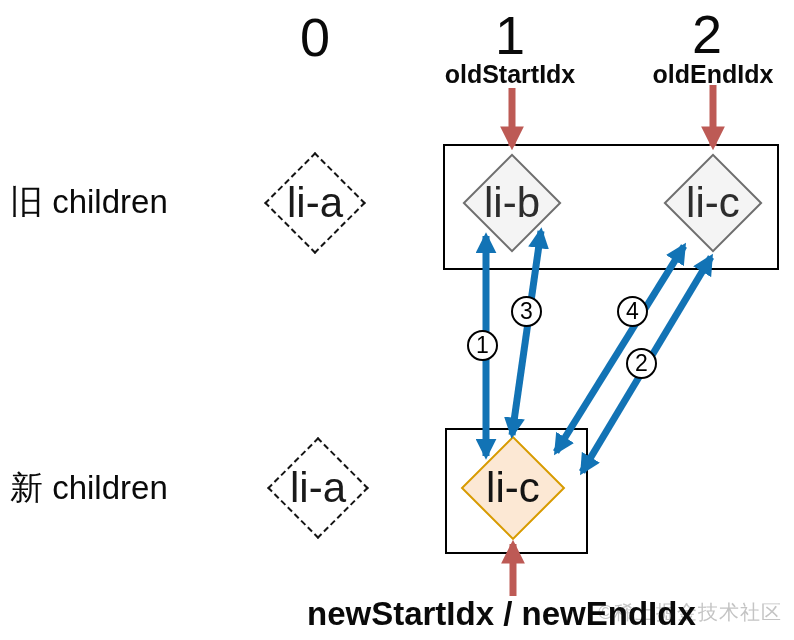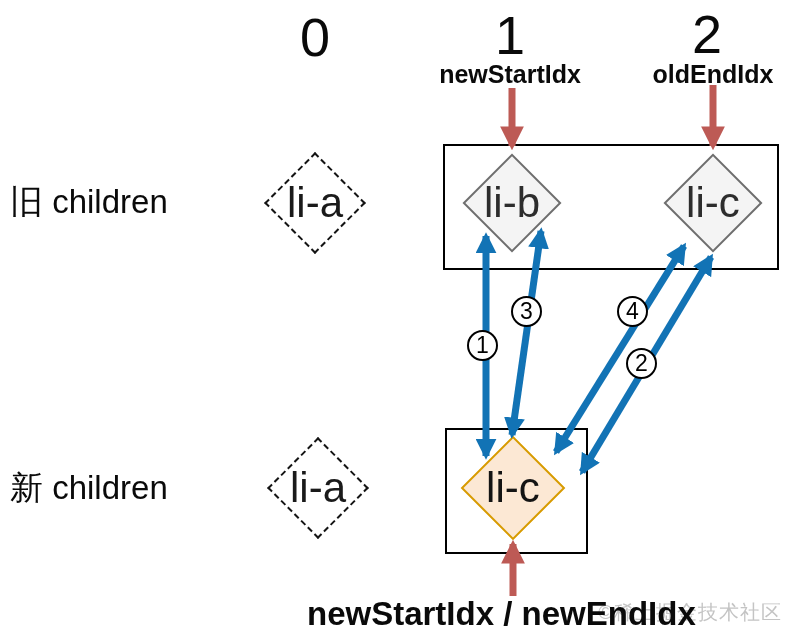--- a/index.html
+++ b/index.html
@@ -56,21 +56,21 @@
 </style>
 </head>
 <body>
 
 <div class="canvas">
 
   <div class="idx-num" style="left:275px;top:10px;">0</div>
   <div class="idx-num" style="left:470px;top:8px;">1</div>
   <div class="idx-num" style="left:667px;top:7px;">2</div>
 
-  <div class="ptr-label" style="left:400px;top:62px;">newStartIdx</div>
+  <div class="ptr-label" style="left:400px;top:62px;">oldStartIdx</div>
   <div class="ptr-label" style="left:603px;top:62px;">oldEndIdx</div>
 
   <div class="row-label" style="top:470px;">新 children</div>
   <div class="row-label" style="top:184px;">旧 children</div>
 
   <div class="box" style="left:443px;top:144px;width:336px;height:126px;"></div>
   <div class="box" style="left:445px;top:428px;width:143px;height:126px;"></div>
 
   <div class="diamond d-dashed" style="left:279px;top:167px;width:72px;height:72px;">
     <span>li-a</span>

